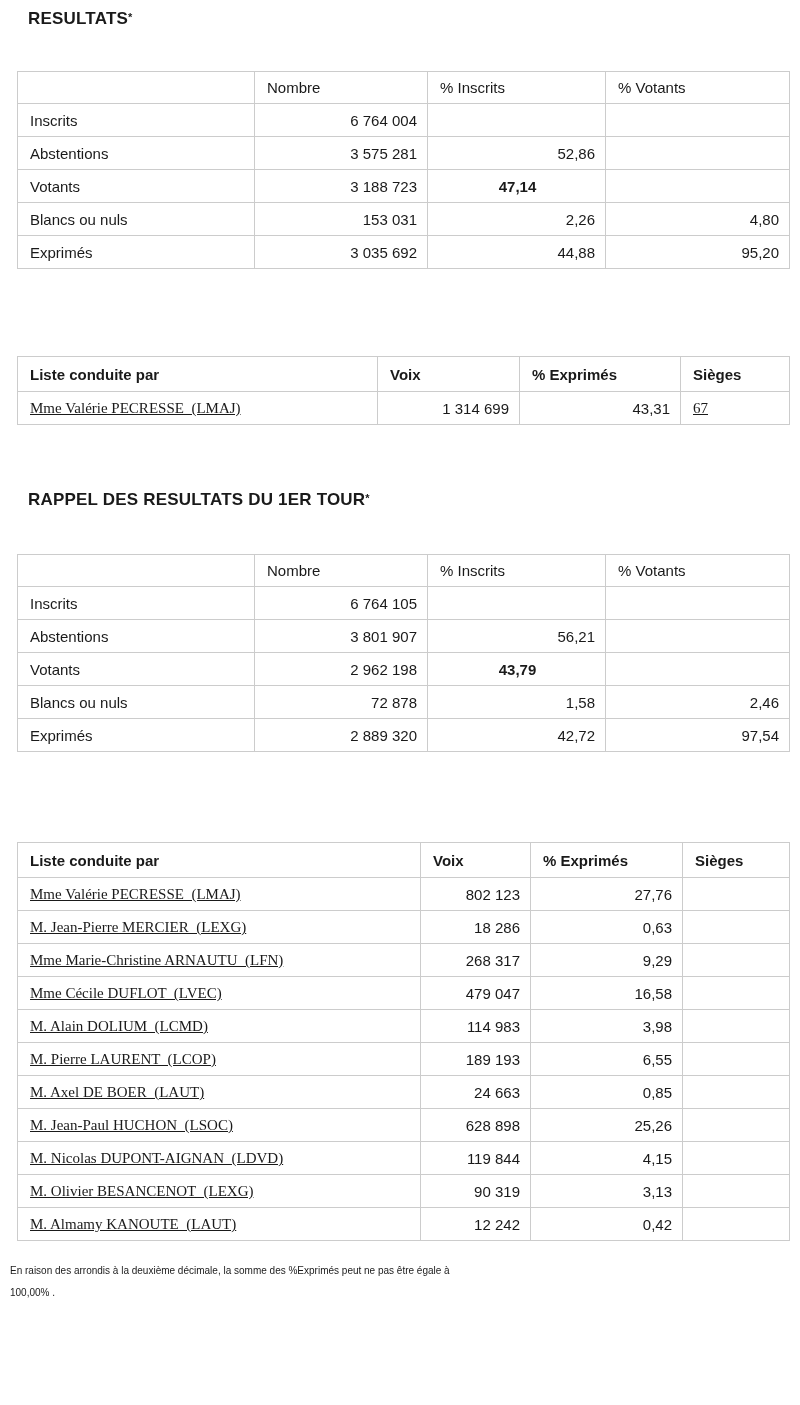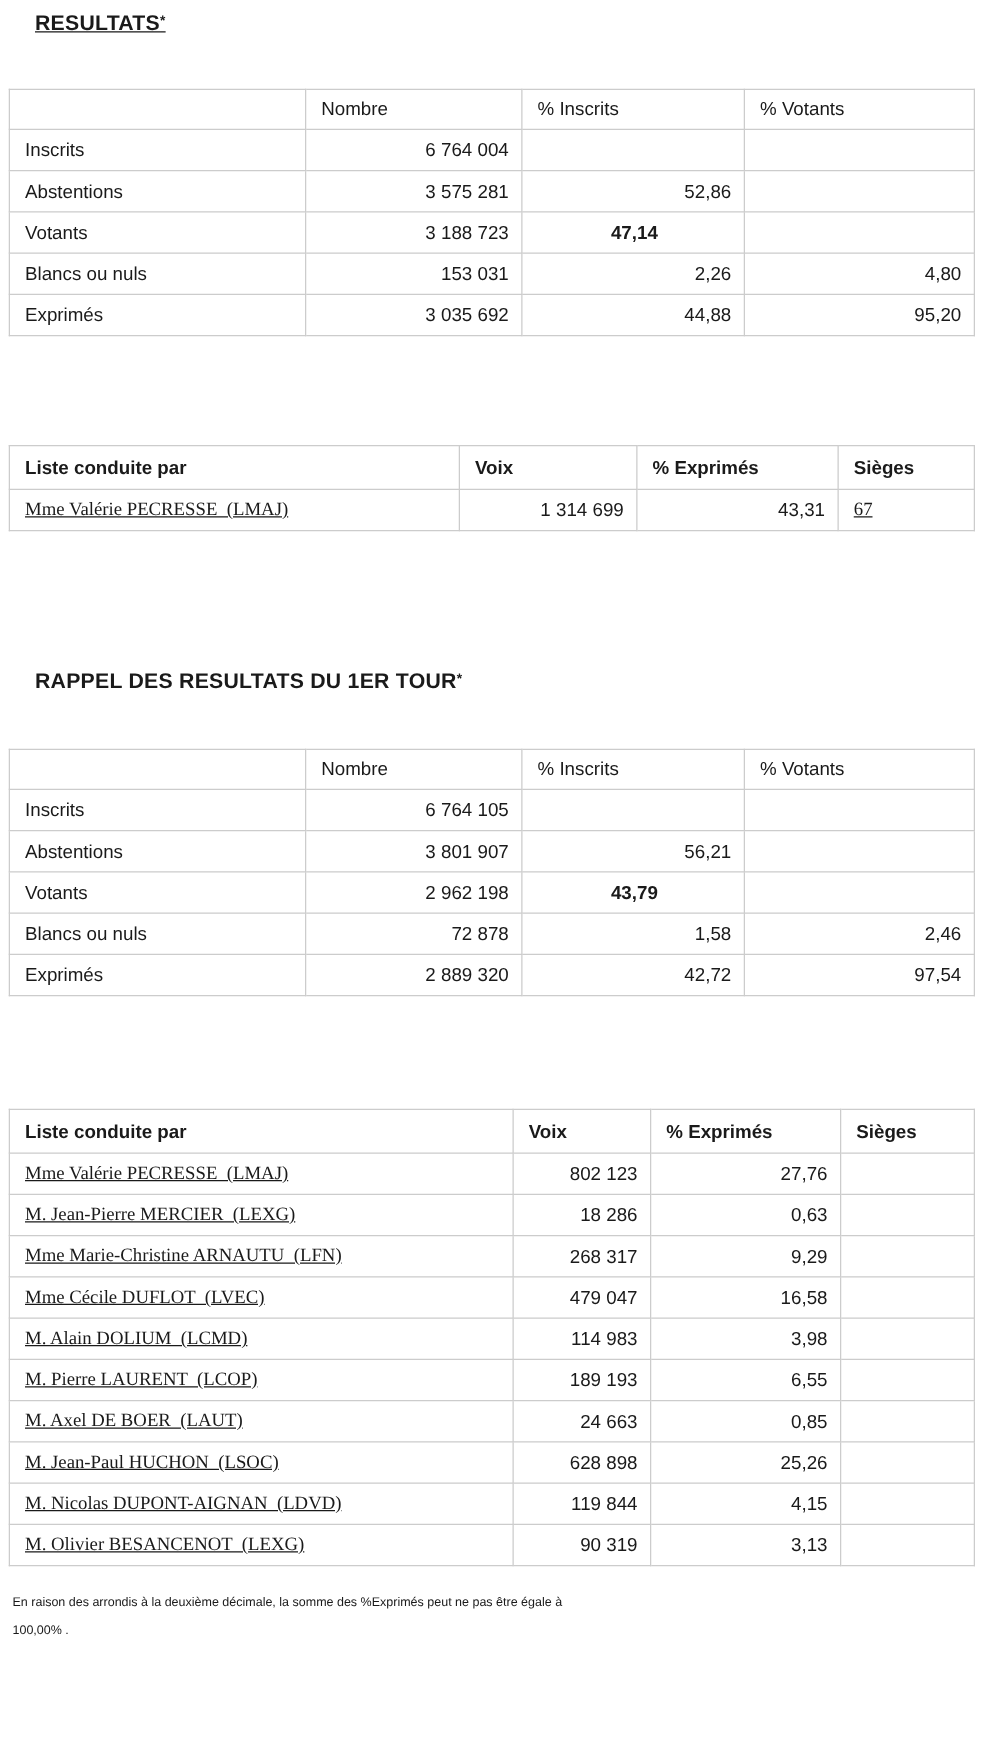--- a/index.html
+++ b/index.html
@@ -21,27 +21,27 @@
     letter-spacing: 0.2px;
     line-height: 20px;
   }
   .section-title sup {
     font-size: 11px;
     font-weight: 700;
     vertical-align: top;
     position: relative;
     top: -2px;
   }
-  #title-results { margin: 9px 0 0 28px; text-decoration: underline; }
-  #title-rappel  { margin: 110px 0 0 28px; }
+  #title-results { margin: 9px 0 0 28px; }
+  #title-rappel  { margin: 65px 0 0 28px; }
 
   table {
     border-collapse: collapse;
     table-layout: fixed;
-    margin-left: 7px;
+    margin-left: 17px;
   }
   #t-round2-stats { margin-top: 42px; }
   #t-round2-lists { margin-top: 87px; }
   #t-round1-stats { margin-top: 44px; }
   #t-round1-lists { margin-top: 90px; }
 
   th, td {
     border: 1px solid #cccccc;
     font-size: 15px;
     font-weight: 400;
@@ -268,19 +268,25 @@
       <td class="num">119 844</td>
       <td class="num">4,15</td>
       <td></td>
     </tr>
     <tr>
       <td><a class="cell-link">M. Olivier BESANCENOT  (LEXG)</a></td>
       <td class="num">90 319</td>
       <td class="num">3,13</td>
       <td></td>
     </tr>
+    <tr>
+      <td><a class="cell-link">M. Almamy KANOUTE  (LAUT)</a></td>
+      <td class="num">12 242</td>
+      <td class="num">0,42</td>
+      <td></td>
+    </tr>
   </tbody>
 </table>
 
 <div class="footnote">
   <div>En raison des arrondis à la deuxième décimale, la somme des %Exprimés peut ne pas être égale à</div>
   <div>100,00% .</div>
 </div>
 
 </body></html>

